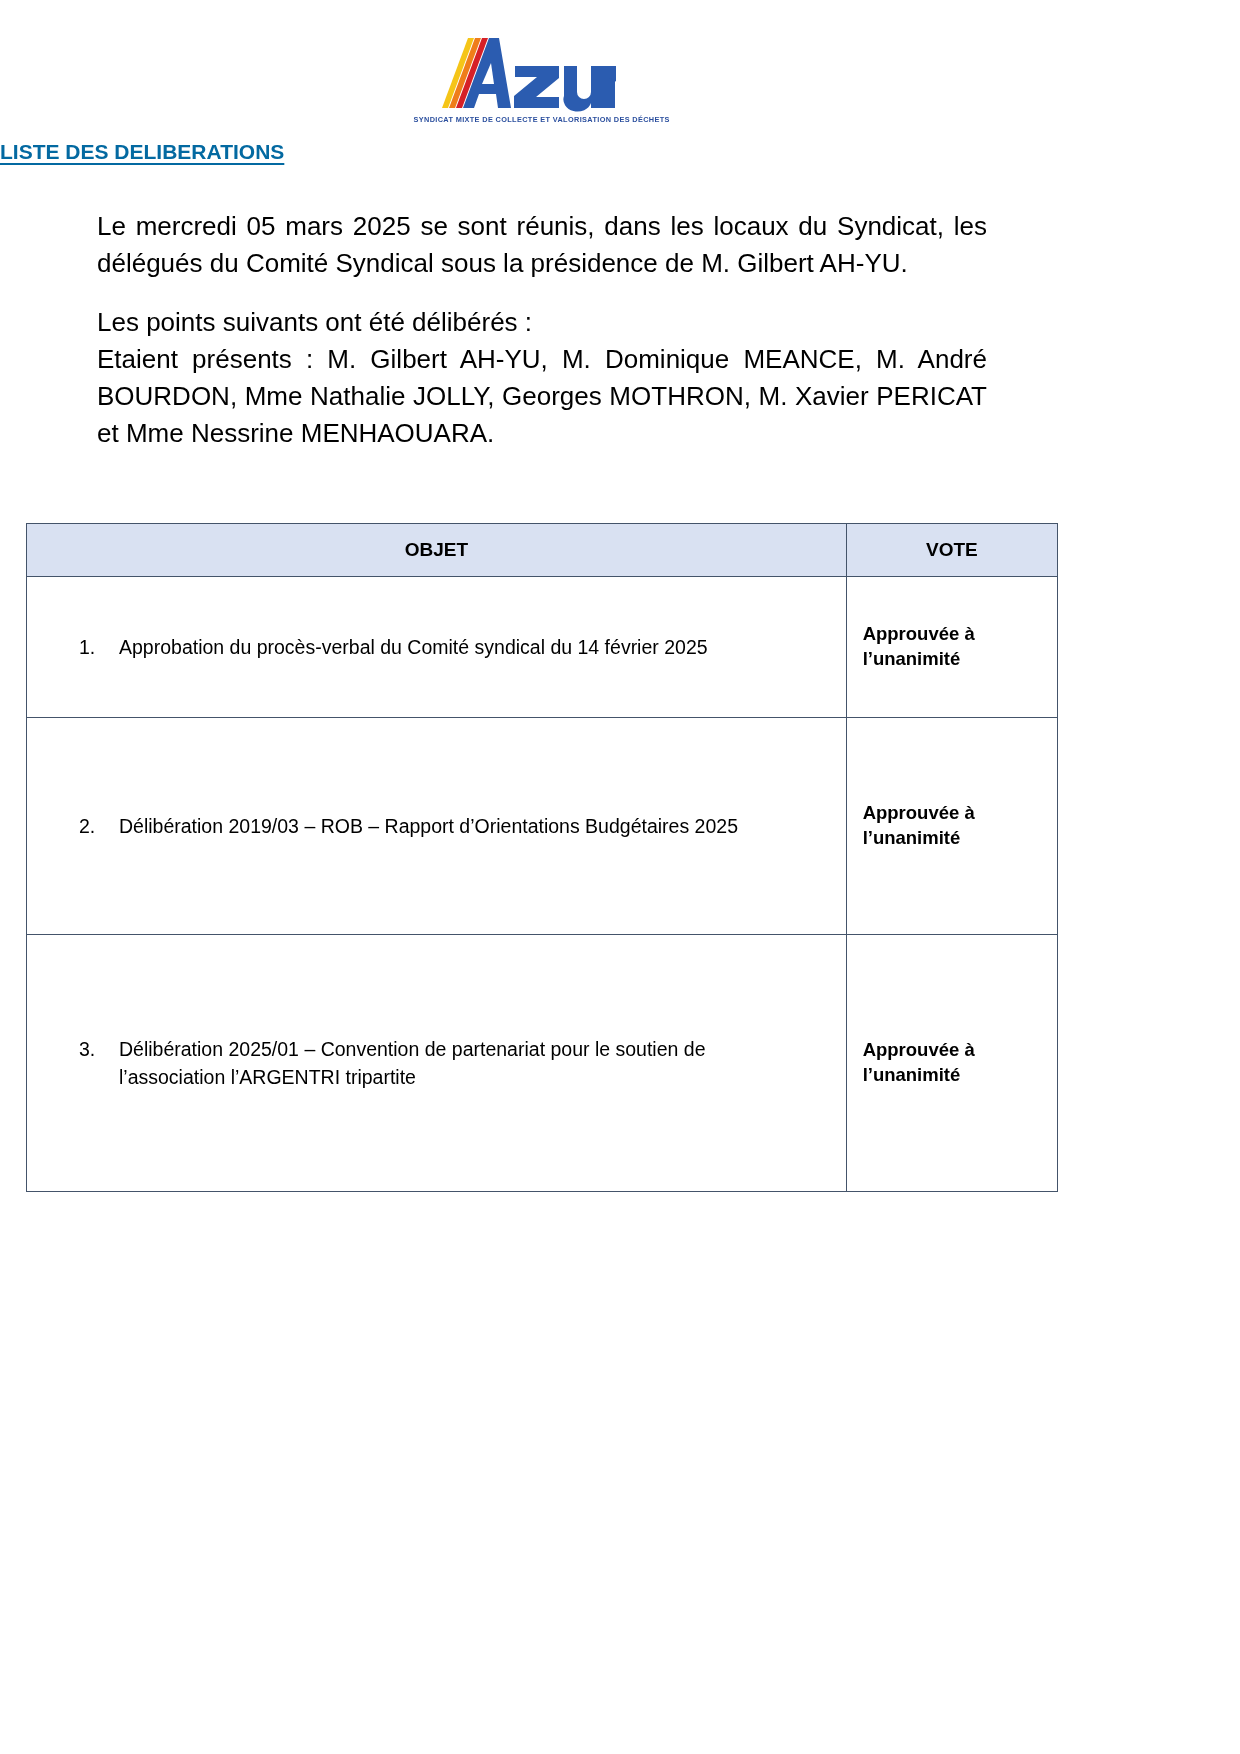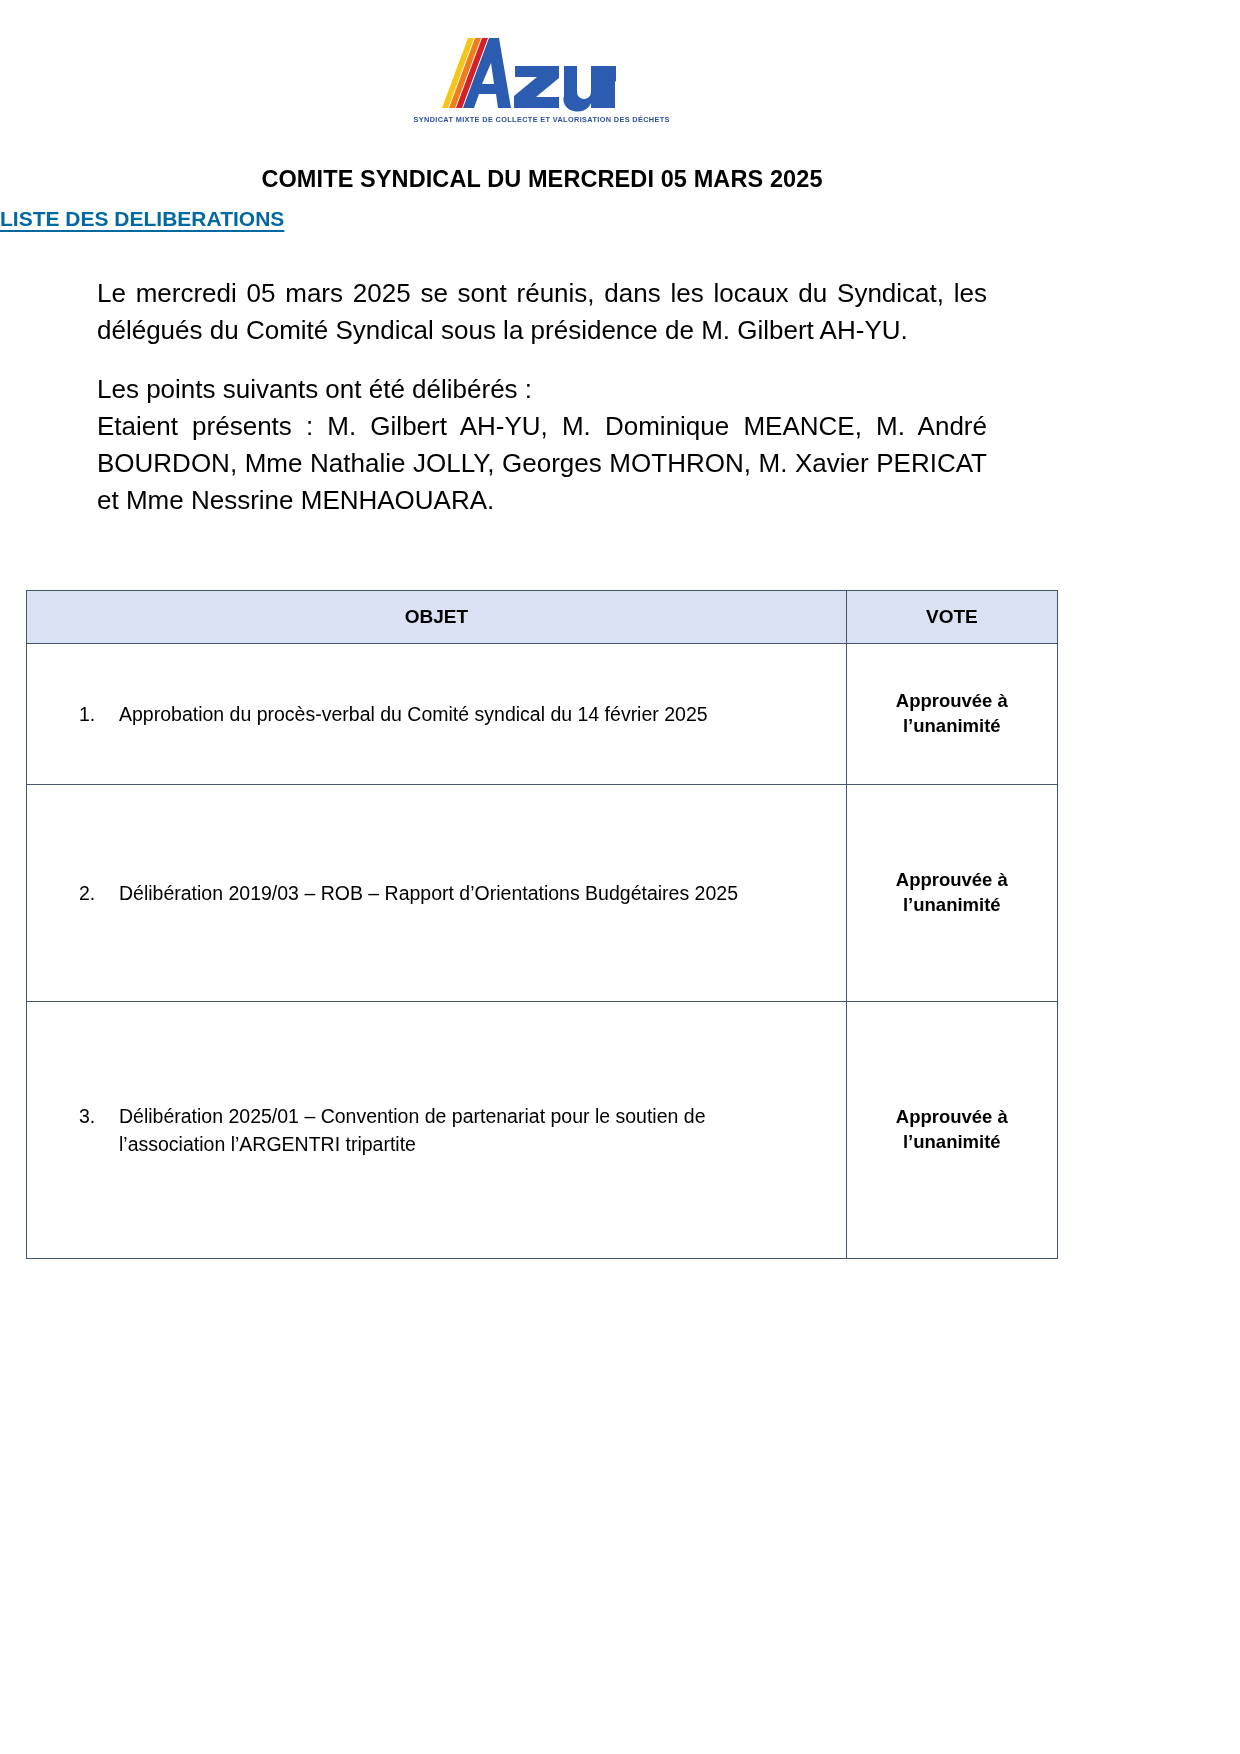--- a/index.html
+++ b/index.html
@@ -115,26 +115,26 @@
   col.c-vote  { width: 20.5%; }
 
   td.objet {
     padding: 14px 40px 14px 52px;
     font-family: "Liberation Sans", sans-serif;
     font-size: 19.5px;
     line-height: 1.45;
     color: #000;
   }
   td.vote {
-    text-align: center;
+    text-align: left;
     font-family: "Liberation Sans", sans-serif;
     font-size: 18.5px;
     font-weight: bold;
     line-height: 1.35;
-    padding: 10px 8px;
+    padding: 10px 16px;
     color: #000;
   }
   .item-row { display: flex; align-items: flex-start; }
   .item-num {
     flex: 0 0 auto;
     width: 40px;
     text-align: left;
   }
   .item-text { flex: 1 1 auto; }
 
@@ -163,21 +163,20 @@
         <path d="M148,30 h13 v26 a7,7 0 0 0 14,0 v-26 h13 v42 h-13 v-5 a14,12 0 0 1 -27,-7 z" fill="#2b5cb0"></path>
 
         <path d="M196,30 h4 v12 h-4 z" fill="#2b5cb0"></path>
         <path d="M186,30 h13 v42 h-13 z" fill="#2b5cb0"></path>
         <path d="M193,30 c8,0 14,5 16,13 l-12,3 c-1,-3 -2,-4 -4,-4 z" fill="#2b5cb0"></path>
       </svg>
       <div class="logo-tagline">SYNDICAT MIXTE DE COLLECTE ET VALORISATION DES DÉCHETS</div>
     </div>
   </div>
 
-  <h1 class="doc-title">COMITE SYNDICAL DU MERCREDI 05 MARS 2025</h1>
   <h2 class="doc-subtitle">LISTE DES DELIBERATIONS</h2>
 
   <div class="body-wrap">
     <p class="para">Le mercredi 05 mars 2025 se sont réunis, dans les locaux du Syndicat, les délégués du Comité Syndical sous la présidence de M. Gilbert AH-YU.</p>
     <p class="para last nojust">Les points suivants ont été délibérés :</p>
     <p class="para">Etaient présents : M. Gilbert AH-YU, M. Dominique MEANCE, M. André BOURDON, Mme Nathalie JOLLY, Georges MOTHRON, M. Xavier PERICAT et Mme Nessrine MENHAOUARA.</p>
   </div>
 
   <div class="table-wrap">
     <table class="delib">

